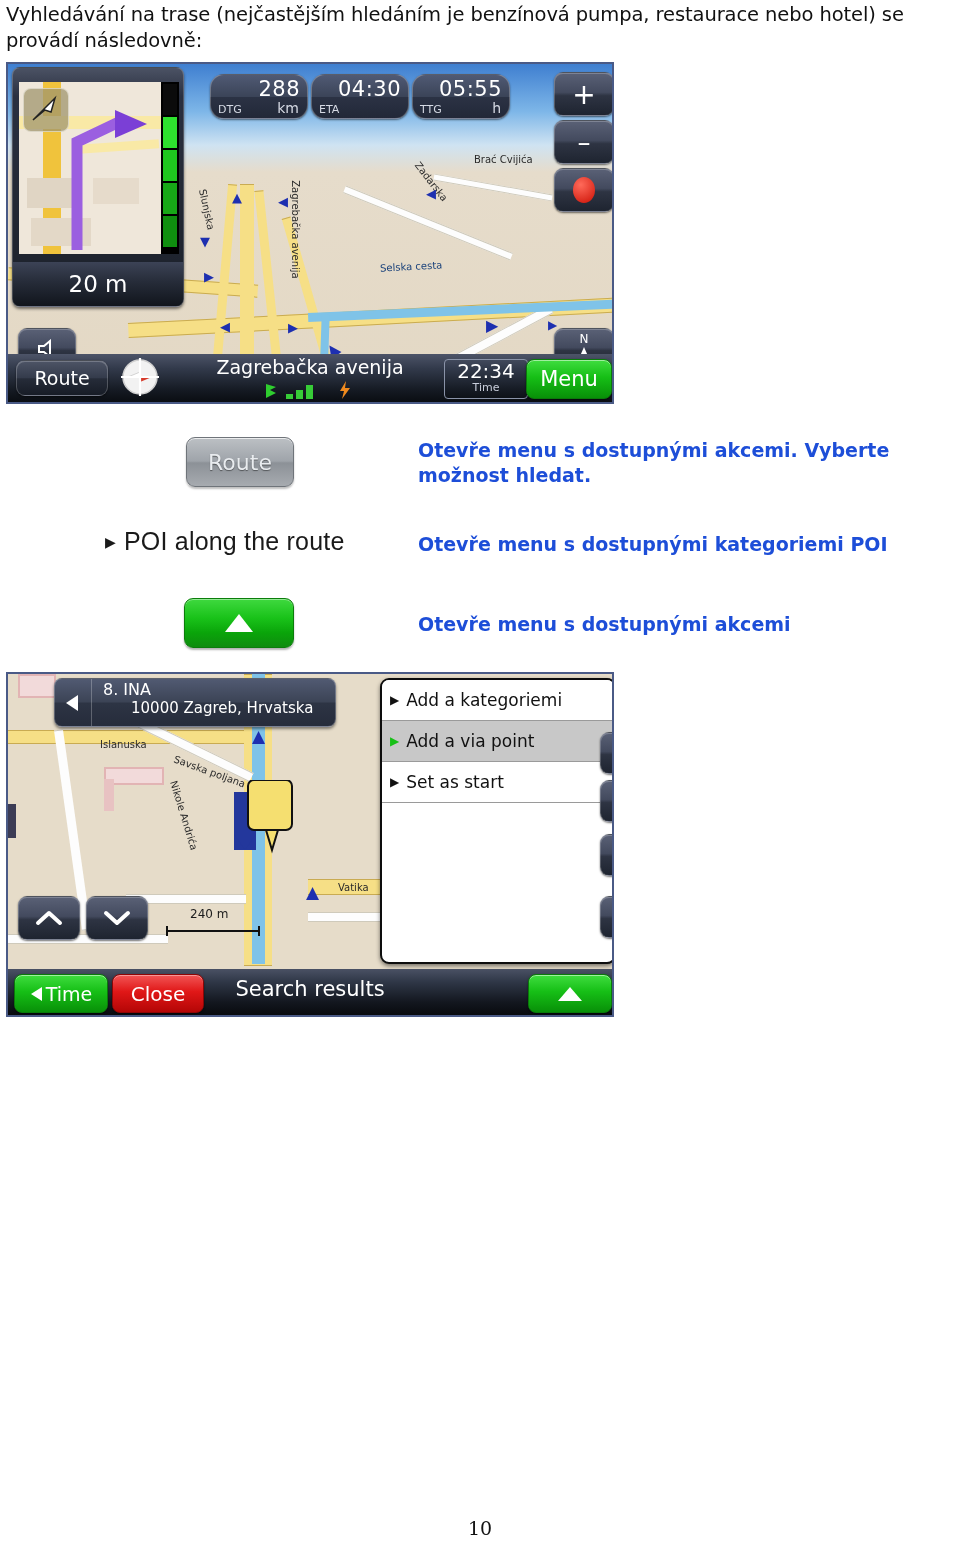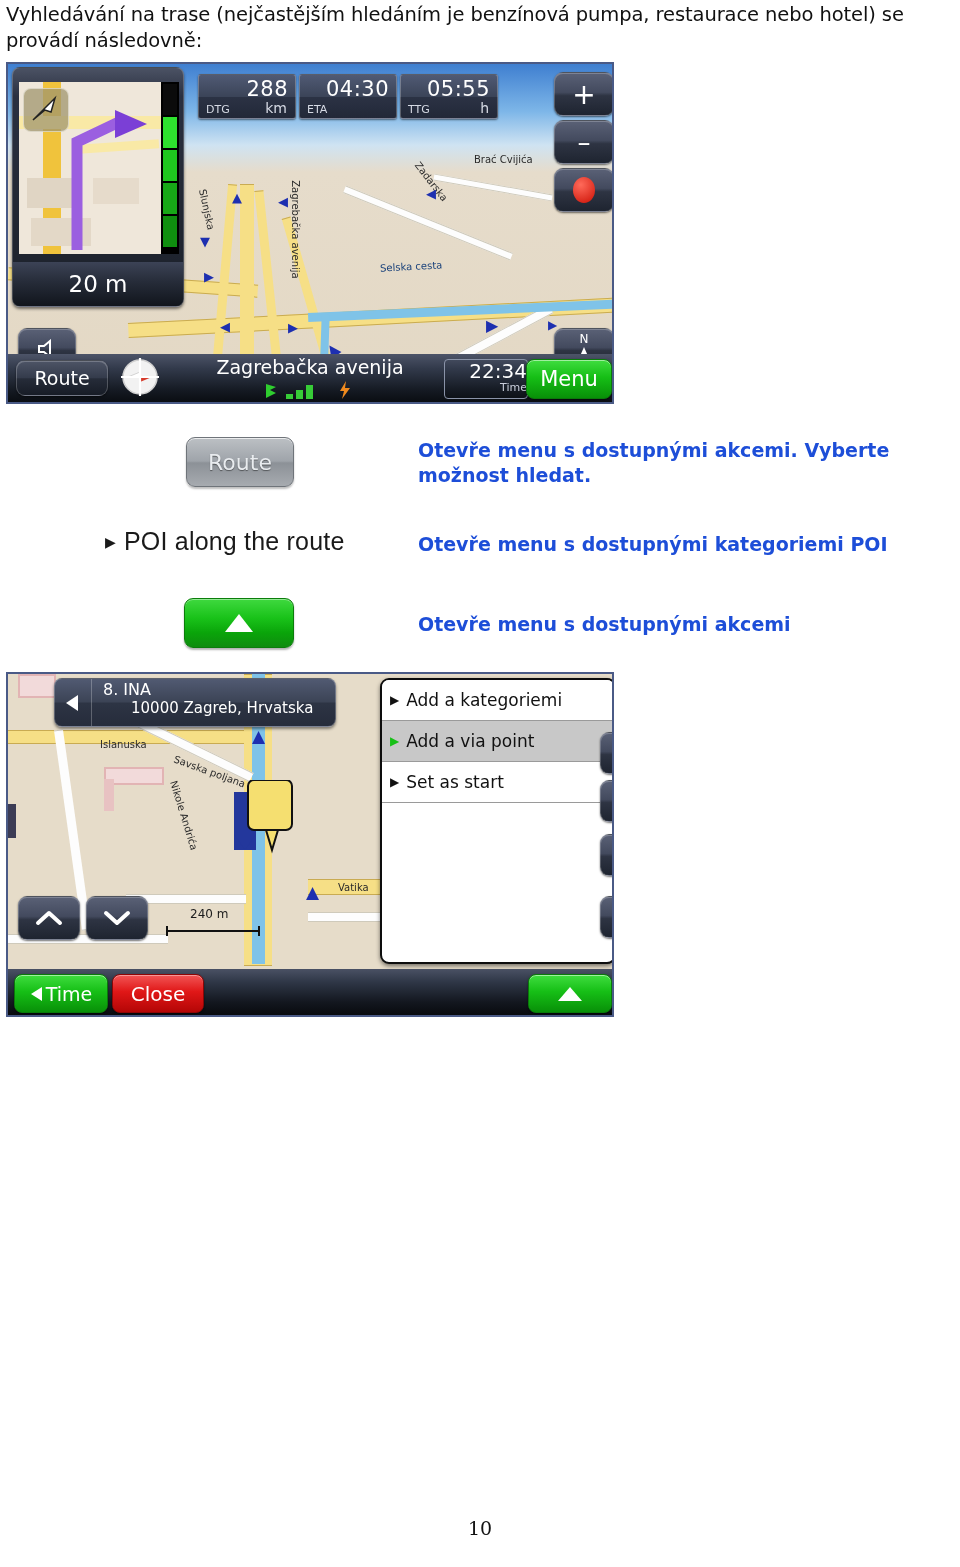--- a/index.html
+++ b/index.html
@@ -43,25 +43,26 @@
     box-shadow:0 1px 2px rgba(0,0,0,.55), inset 0 1px 0 rgba(255,255,255,.22);
     color:#fff;display:flex;align-items:center;justify-content:center;
     font-size:17px;
   }
   .btn.flat{
     background:linear-gradient(180deg,#4d5466 0%,#343b4b 50%,#262c39 52%,#171c26 100%);
   }
 
   
   .databox{
-    position:absolute;box-sizing:border-box;border-radius:3px;
+    position:absolute;box-sizing:border-box;border-radius:14px;
     background:linear-gradient(180deg,#505a74 0%,#3b4458 50%,#2b3244 52%,#222838 100%);
     border:1px solid rgba(255,255,255,.25);
     box-shadow:0 1px 2px rgba(0,0,0,.5);
     color:#fff;
+    margin-left:12px;
   }
   .databox .big{position:absolute;right:7px;top:2px;font-size:21px;letter-spacing:.5px;}
   .databox .lbl{position:absolute;left:7px;bottom:2px;font-size:11px;color:#d6dae4;}
   .databox .unit{position:absolute;right:8px;bottom:2px;font-size:14px;color:#d6dae4;}
 
   
   .turnpanel{
     position:absolute;left:4px;top:3px;width:170px;height:238px;
     border-radius:8px;overflow:hidden;
     background:linear-gradient(180deg,#4b5264 0%,#2a3040 12%,#1b2029 100%);
@@ -80,21 +81,21 @@
   .statusbar1{
     position:absolute;left:0;right:0;bottom:0;height:48px;
     background:linear-gradient(180deg,#4d5468 0%,#323a4b 30%,#151a23 75%,#0a0d12 100%);
     border-top:1px solid #6b7governor;
   }
   .roadname{
     position:absolute;left:0;right:0;top:2px;text-align:center;color:#fff;font-size:19px;
   }
   .clock{
     position:absolute;right:84px;top:5px;width:82px;height:38px;
-    border:1px solid #8a93a8;border-radius:4px;color:#fff;text-align:right;
+    border:1px solid #8a93a8;border-radius:4px;color:#fff;text-align:center;
   }
   .clock .t{font-size:20px;line-height:22px;}
   .clock .s{font-size:11px;color:#c9cedb;line-height:12px;}
   .greenbtn{
     position:absolute;border-radius:8px;
     background:linear-gradient(180deg,#3fdd3f 0%,#16bf16 45%,#089008 100%);
     border:1px solid #0a7a0a;box-shadow:inset 0 1px 0 rgba(255,255,255,.5),0 1px 2px rgba(0,0,0,.5);
     color:#fff;display:flex;align-items:center;justify-content:center;font-size:21px;
   }
   .redbtn{
@@ -443,20 +444,21 @@
     <div class="btn" style="left:78px;top:222px;width:62px;height:44px;">
       <svg width="30" height="20" viewBox="0 0 30 20">
           <path d="M4 5 L15 15 L26 5" fill="none" stroke="#fff" stroke-width="4" stroke-linecap="round" stroke-linejoin="round"></path>
         </svg>
     </div>
 
     <div class="scalebar" style="left:182px;top:233px;">240 m</div>
     <div class="scaleline" style="left:158px;top:256px;width:94px;"></div>
 
     <div class="statusbar2">
+      <div class="srtitle">Search results</div>
       <div class="greenbtn" style="left:6px;top:5px;width:92px;height:37px;font-size:19px;">
         <svg width="14" height="16" viewBox="0 0 14 16" style="margin-right:2px;">
             <path d="M12 1 L12 15 L1 8 Z" fill="#ffffff"></path>
           </svg>
         <span>Time</span>
       </div>
       <div class="redbtn" style="left:104px;top:5px;width:90px;height:37px;">Close</div>
       <div class="greenbtn" style="left:520px;top:5px;width:82px;height:37px;">
         <svg width="28" height="20" viewBox="0 0 28 20">
             <path d="M14 3 L26 17 L2 17 Z" fill="#ffffff"></path>

